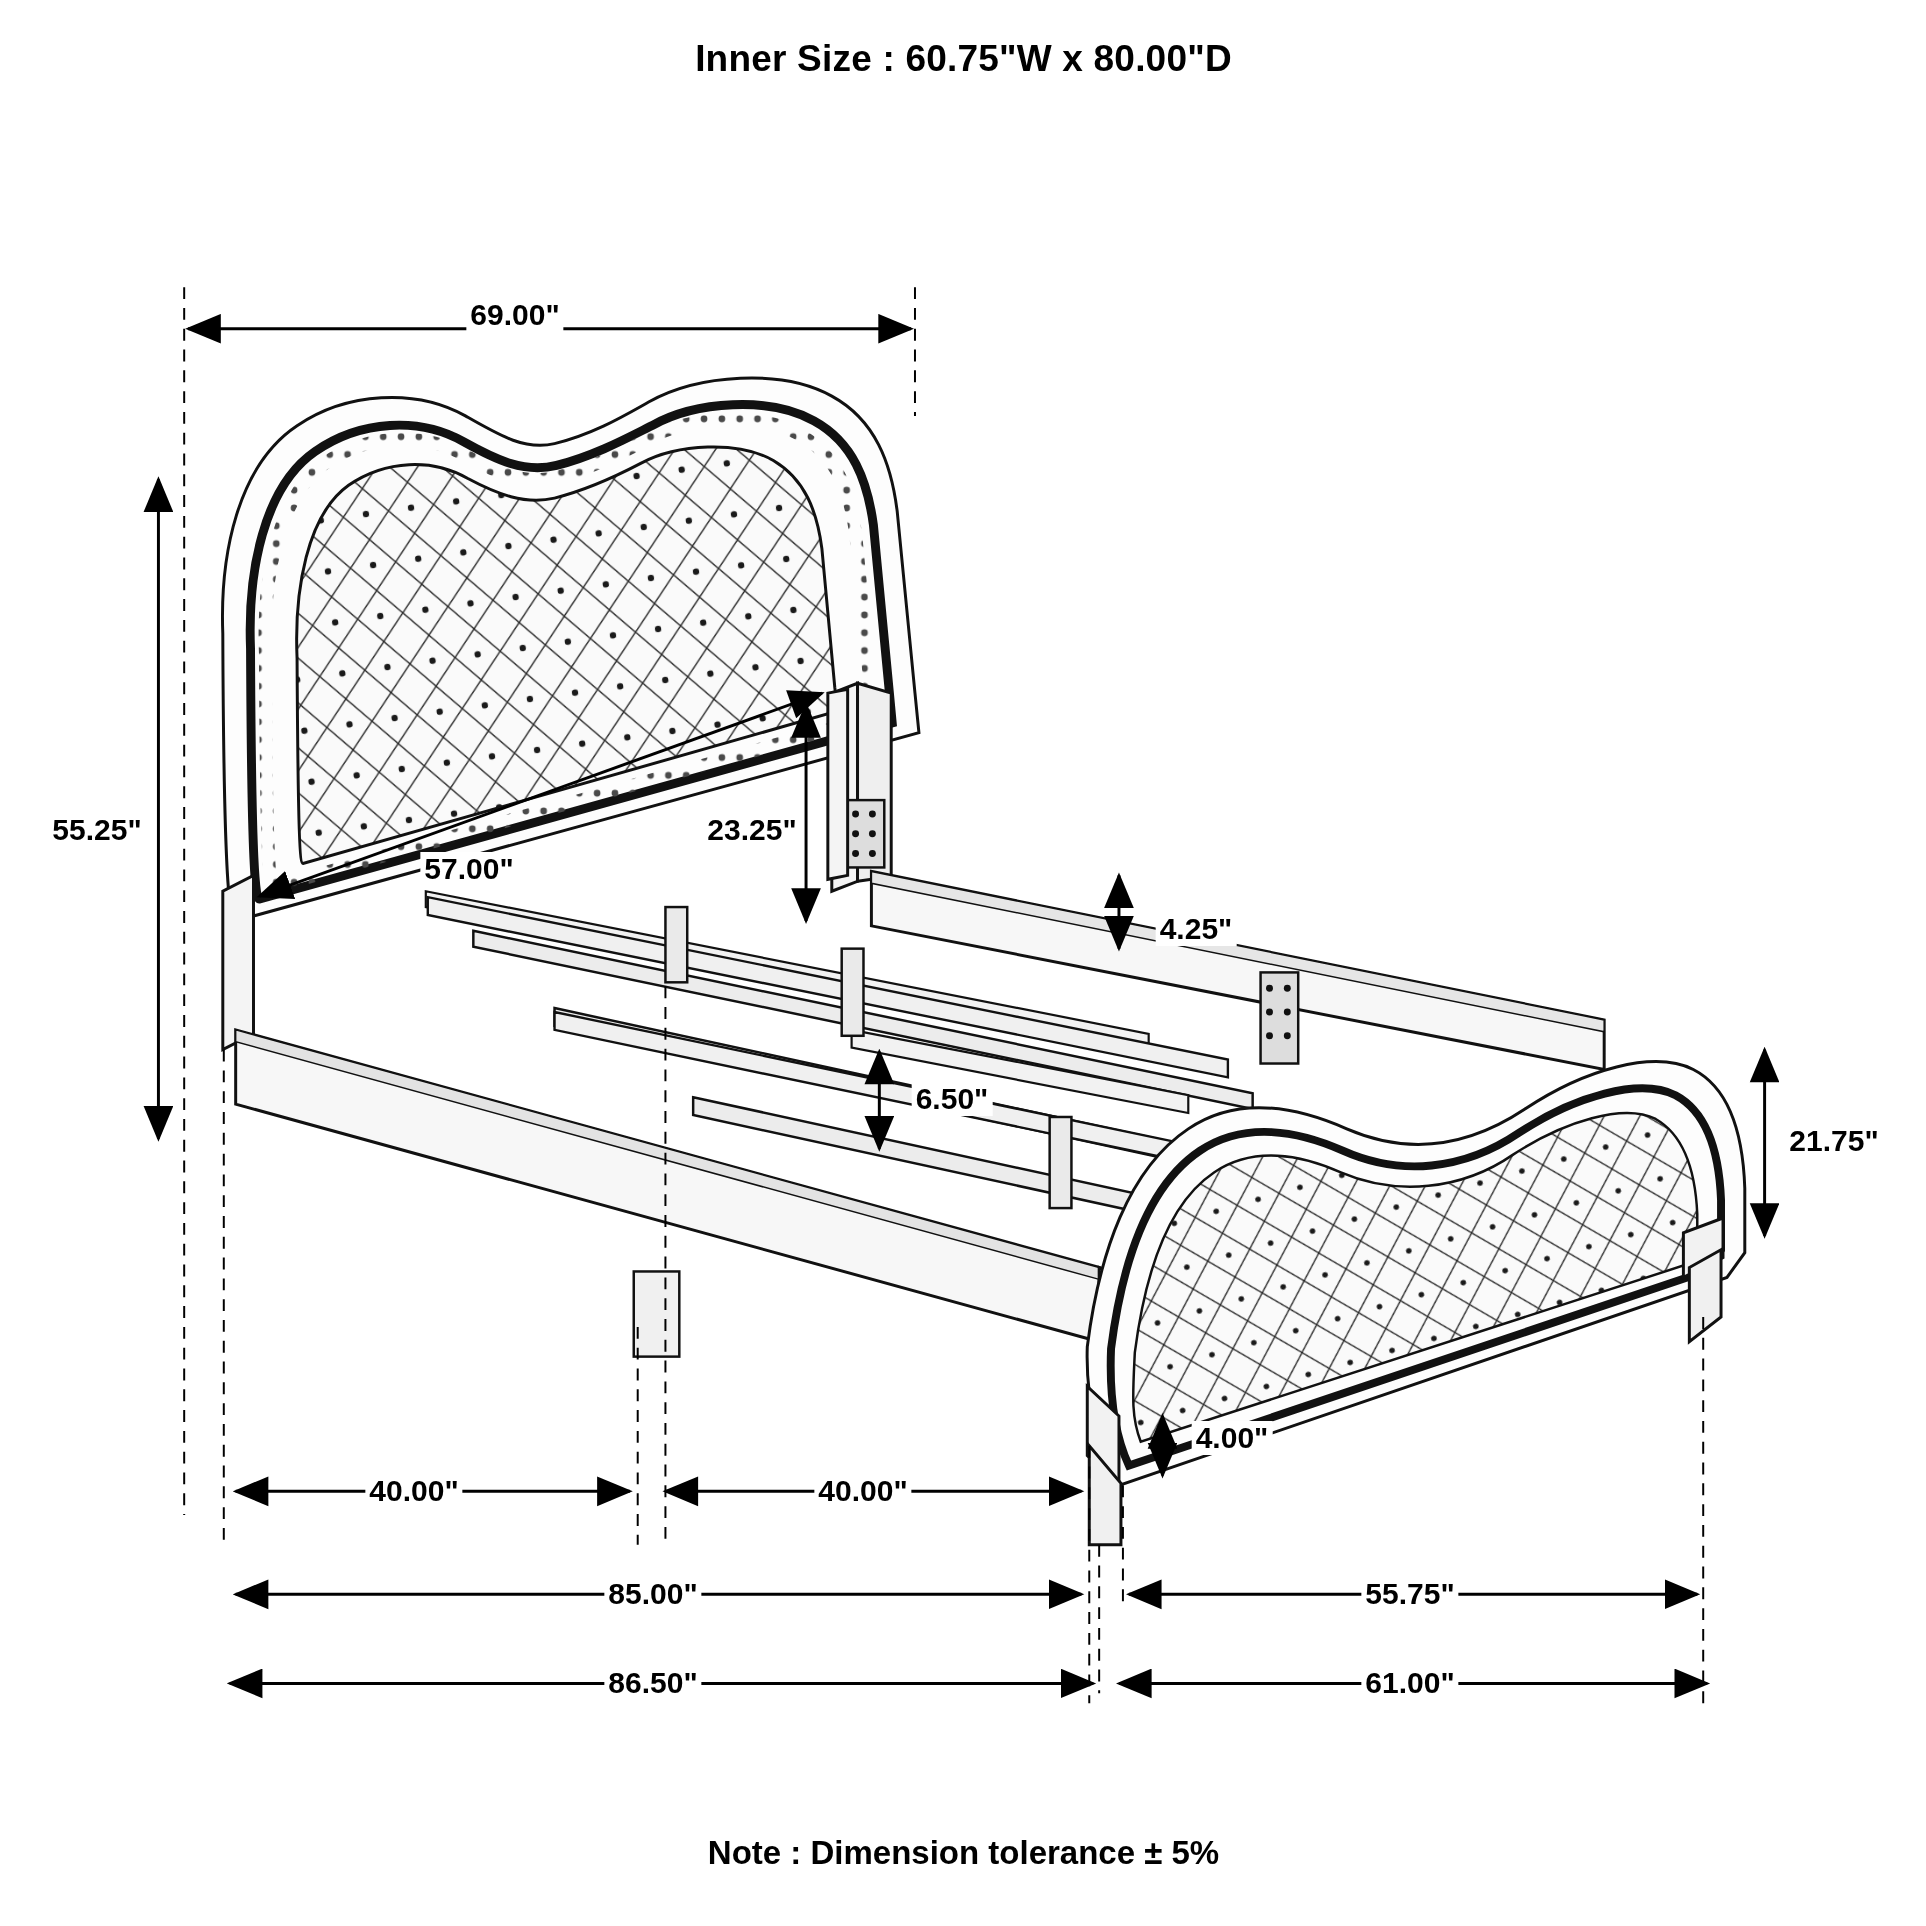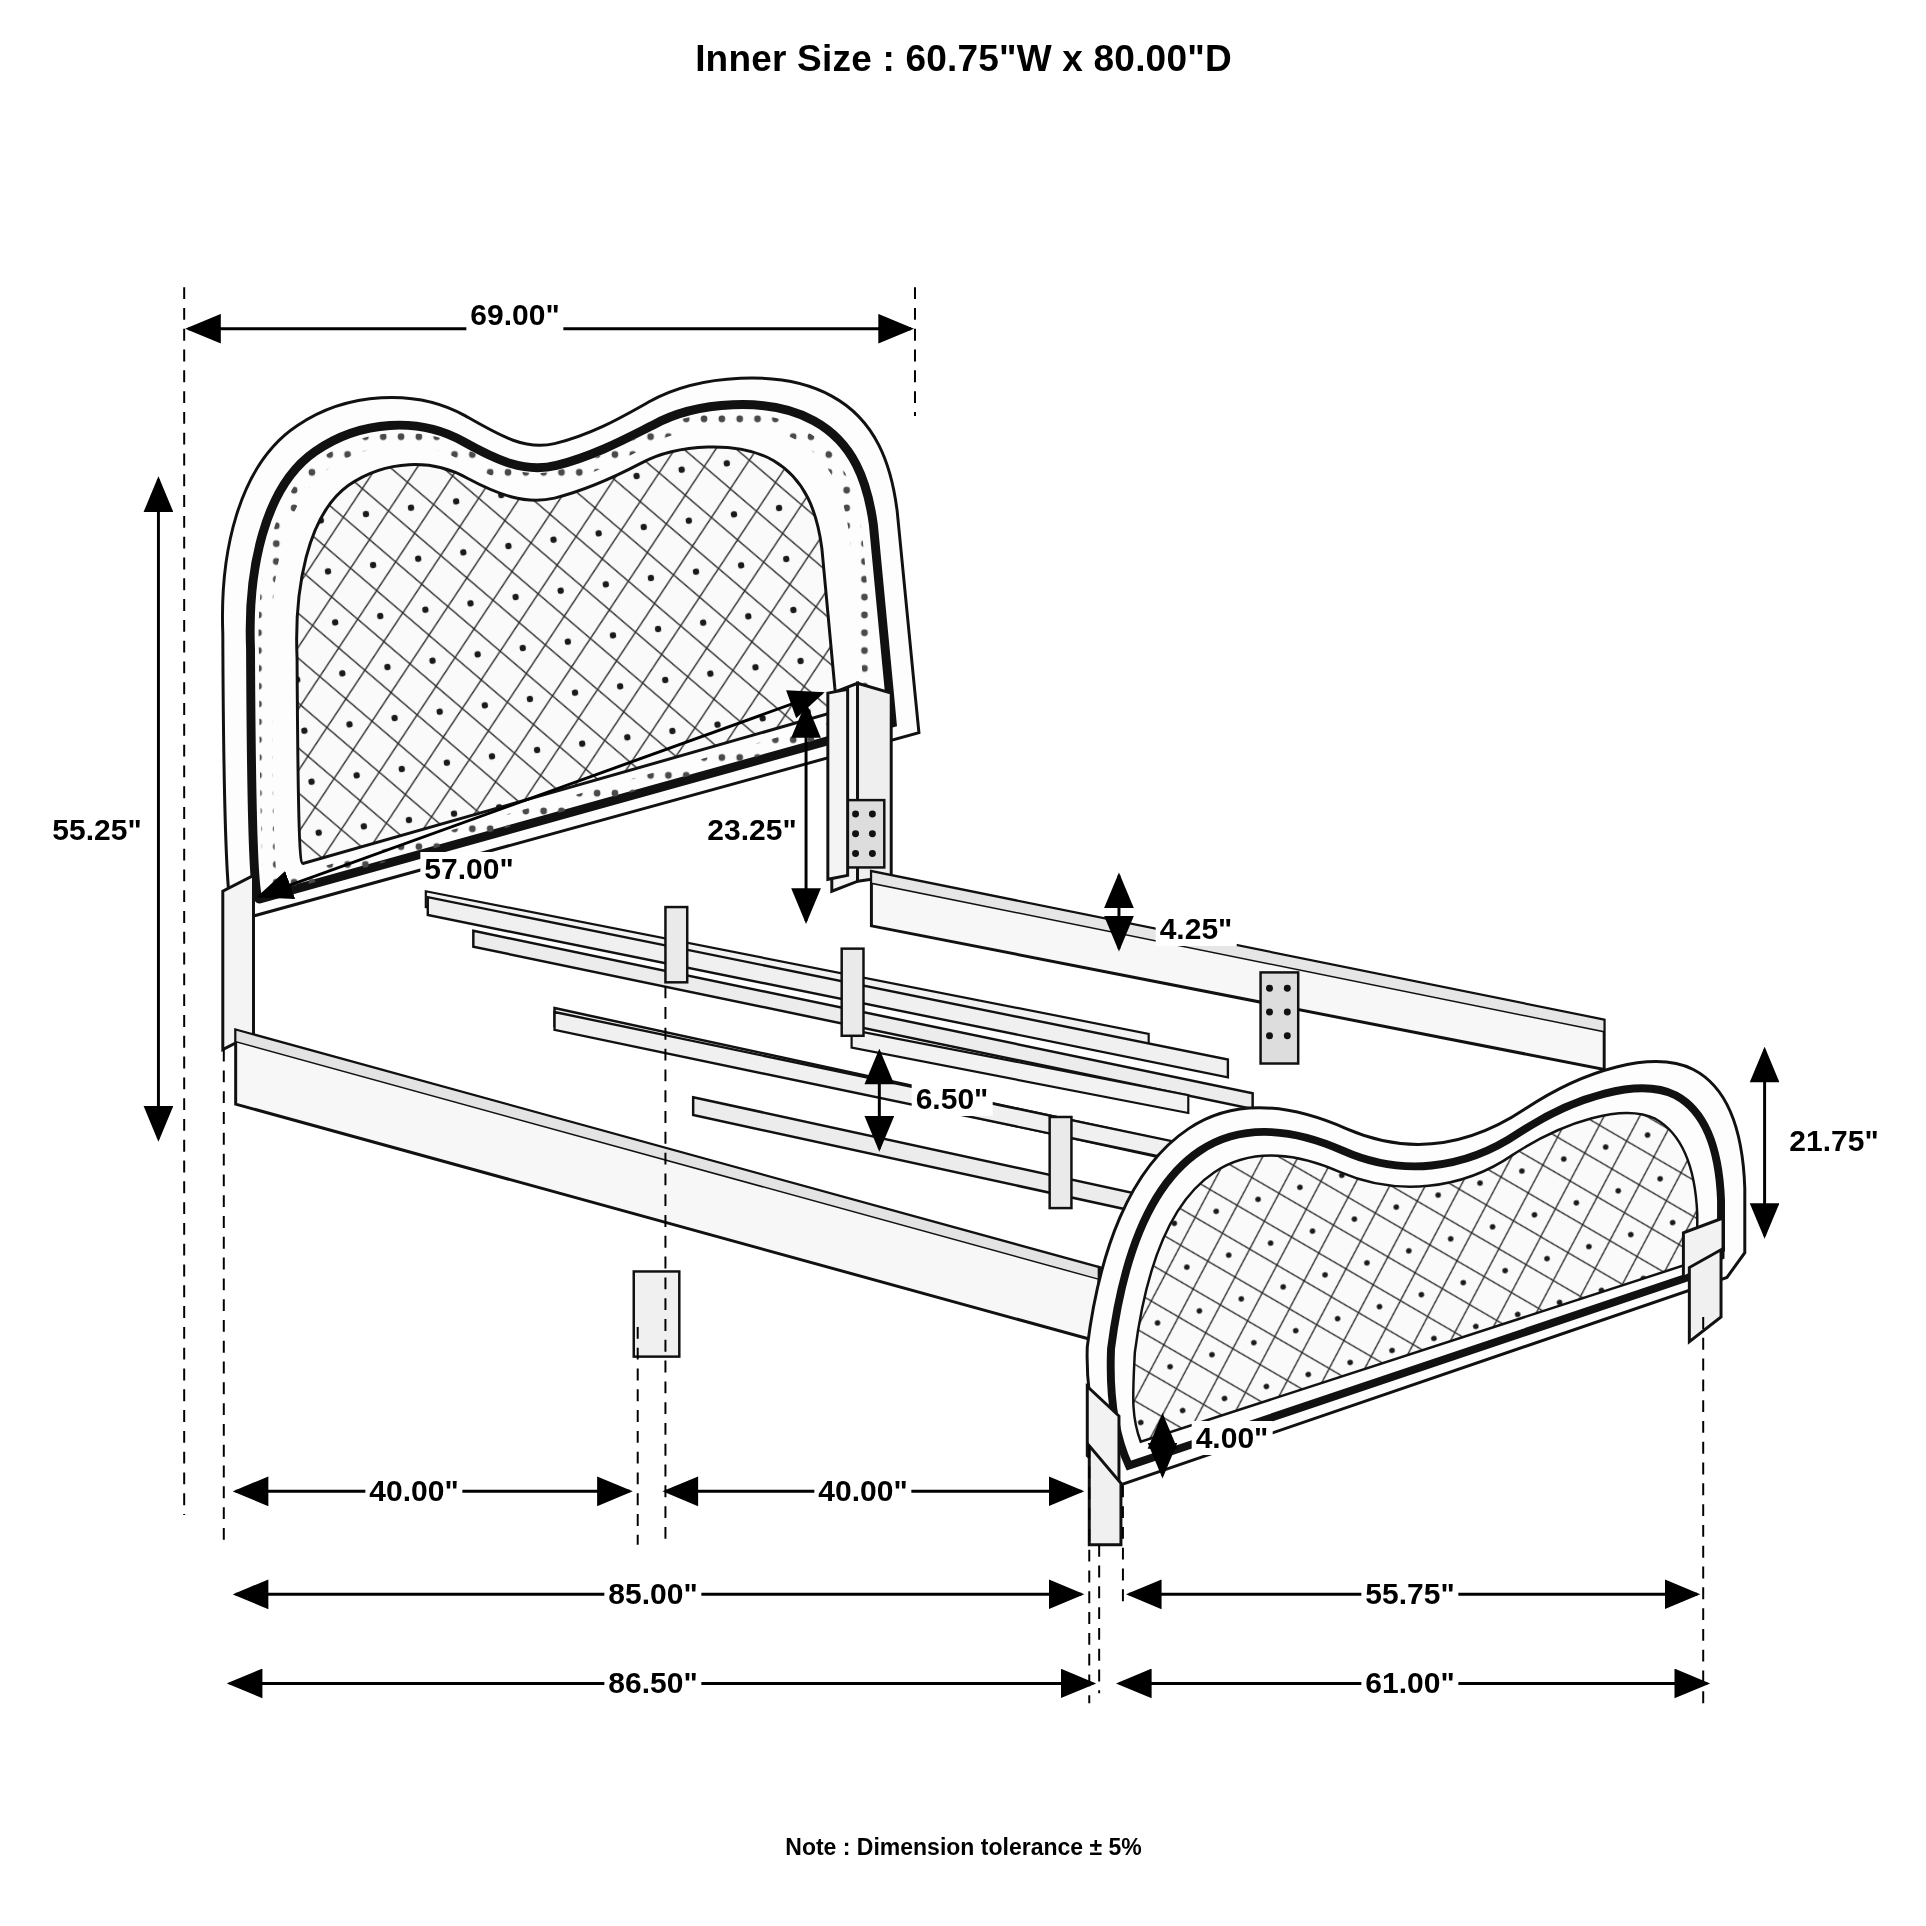--- a/index.html
+++ b/index.html
@@ -1,19 +1,19 @@
 <!DOCTYPE html>
 <html><head>
 <meta charset="utf-8">
 <style>
   html,body{margin:0;padding:0;background:#ffffff;}
   body{width:1927px;height:1927px;position:relative;font-family:"Liberation Sans",sans-serif;color:#000;overflow:hidden;}
   #stage{position:absolute;inset:0;}
   .title{position:absolute;left:0;right:0;top:38px;text-align:center;font-size:37px;font-weight:bold;letter-spacing:0.2px;}
-  .note{position:absolute;left:0;right:0;top:1834px;text-align:center;font-size:23px;font-weight:bold;}
+  .note{position:absolute;left:0;right:0;top:1834px;text-align:center;font-size:33px;font-weight:bold;}
   svg{position:absolute;left:0;top:0;width:1927px;height:1927px;}
   .dimlabel{position:absolute;font-size:30px;font-weight:bold;white-space:nowrap;background:#fff;padding:0 4px;}
 </style>
 </head>
 <body>
 
 <div id="stage">
 
   <div class="title">Inner Size : 60.75"W x 80.00"D</div>
   <div class="note">Note : Dimension tolerance ± 5%</div>

